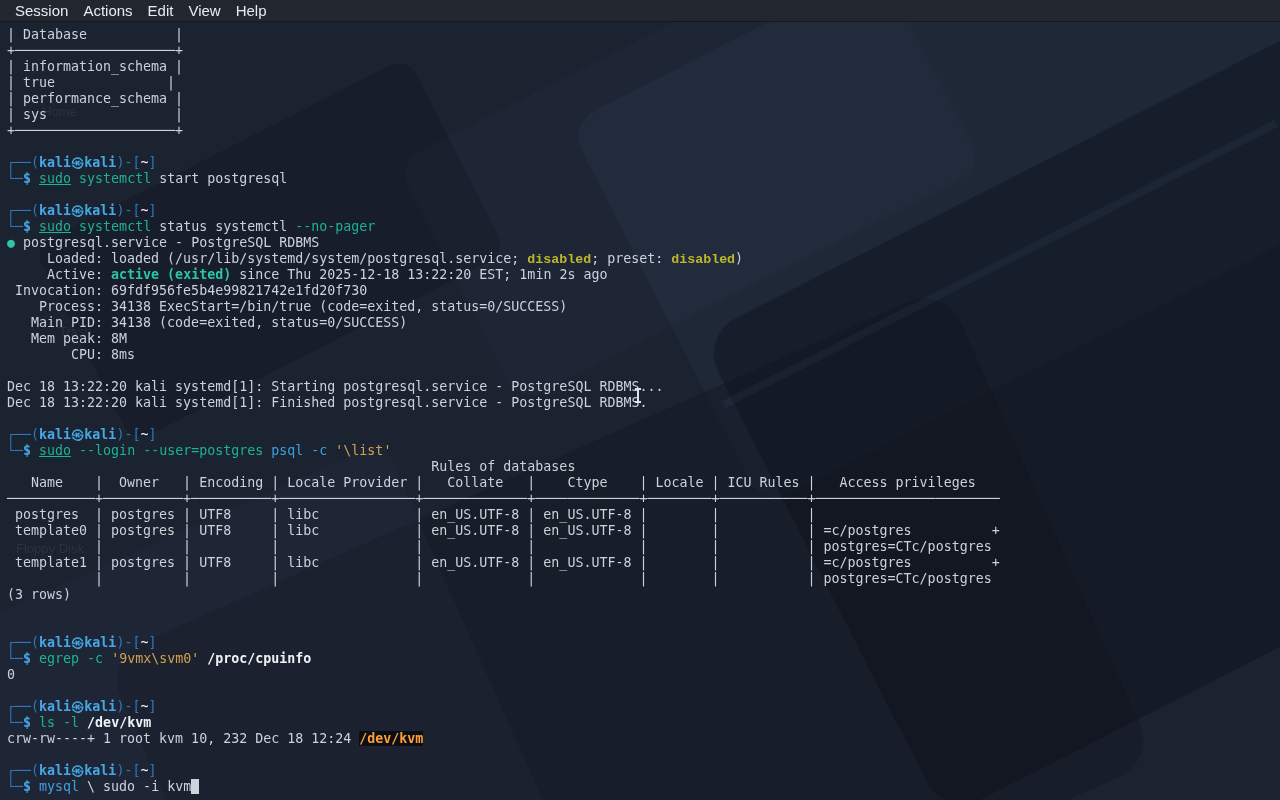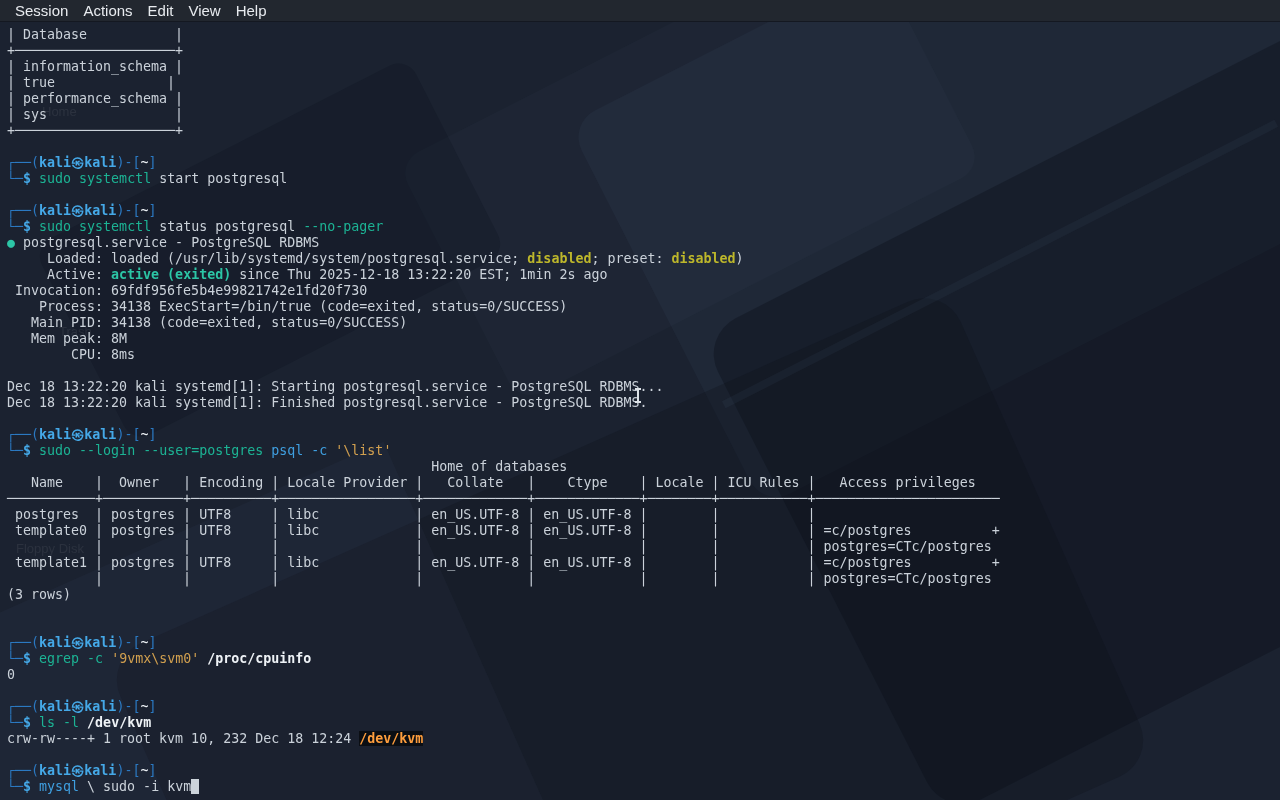--- a/index.html
+++ b/index.html
@@ -39,24 +39,24 @@
   
   .term{position:absolute;left:0;top:22px;right:0;bottom:0;z-index:2;
     padding:5px 0 16px 7px;font:13.3px/16px "DejaVu Sans Mono",monospace;color:var(--fg);}
   .line{white-space:pre;height:16px;}
   .s-fg{color:var(--fg);}
   .s-white{color:var(--white);}
   .s-bwhite{color:var(--white);font-weight:bold;text-align:right;}
   .s-frame{color:var(--frame);}
   .s-user{color:var(--user);font-weight:bold;margin-top:8px;}
   .s-cmd{color:var(--cmd);}
-  .s-cmdu{color:var(--cmd);text-align:center;}
+  .s-cmdu{color:var(--cmd);text-decoration:underline;text-align:center;}
   .s-blue{color:var(--blue);}
   .s-str{color:var(--str);}
-  .s-warn{color:var(--warn);font-weight:bold;}
+  .s-warn{color:var(--warn);font-weight:bold;font-family:Liberation Mono, monospace;}
   .s-ok{color:var(--ok);font-weight:bold;}
   .s-orange{color:var(--orange);font-weight:bold;background:var(--orangebg);}
   .s-cursor{display:inline-block;width:8px;height:15px;background:var(--cursor);vertical-align:-3px;}
 
   
   .ibeam{position:absolute;left:634px;top:388px;width:8px;height:15px;z-index:4;pointer-events:none;}
   .ibeam::before{content:"";position:absolute;left:3px;top:0;width:2px;height:15px;background:#dde3e8;}
   .ibeam::after{content:"";position:absolute;left:1px;top:0;width:6px;height:2px;background:#dde3e8;box-shadow:0 13px 0 #dde3e8;}
 </style>
 </head>
@@ -92,36 +92,36 @@
       <div class="line"><span class="s-fg">| information_schema |</span></div>
       <div class="line"><span class="s-fg">| true              |</span></div>
       <div class="line"><span class="s-fg">| performance_schema |</span></div>
       <div class="line"><span class="s-fg">| sys                |</span></div>
       <div class="line"><span class="s-fg">+────────────────────+</span></div>
       <div class="line"></div>
       <div class="line"><span class="s-frame">┌──(</span><span class="s-user">kali㉿kali</span><span class="s-frame">)-[</span><span class="s-white">~</span><span class="s-frame">]</span></div>
       <div class="line"><span class="s-frame">└─</span><span class="s-user">$</span><span class="s-fg"> </span><span class="s-cmdu">sudo</span><span class="s-fg"> </span><span class="s-cmd">systemctl</span><span class="s-fg"> start postgresql</span></div>
       <div class="line"></div>
       <div class="line"><span class="s-frame">┌──(</span><span class="s-user">kali㉿kali</span><span class="s-frame">)-[</span><span class="s-white">~</span><span class="s-frame">]</span></div>
-      <div class="line"><span class="s-frame">└─</span><span class="s-user">$</span><span class="s-fg"> </span><span class="s-cmdu">sudo</span><span class="s-fg"> </span><span class="s-cmd">systemctl</span><span class="s-fg"> status postgresql </span><span class="s-cmd">--no-pager</span></div>
+      <div class="line"><span class="s-frame">└─</span><span class="s-user">$</span><span class="s-fg"> </span><span class="s-cmdu">sudo</span><span class="s-fg"> </span><span class="s-cmd">systemctl</span><span class="s-fg"> status systemctl </span><span class="s-cmd">--no-pager</span></div>
       <div class="line"><span class="s-ok">●</span><span class="s-fg"> postgresql.service - PostgreSQL RDBMS</span></div>
       <div class="line"><span class="s-fg">     Loaded: loaded (/usr/lib/systemd/system/postgresql.service; </span><span class="s-warn">disabled</span><span class="s-fg">; preset: </span><span class="s-warn">disabled</span><span class="s-fg">)</span></div>
       <div class="line"><span class="s-fg">     Active: </span><span class="s-ok">active (exited)</span><span class="s-fg"> since Thu 2025-12-18 13:22:20 EST; 1min 2s ago</span></div>
       <div class="line"><span class="s-fg"> Invocation: 69fdf956fe5b4e99821742e1fd20f730</span></div>
       <div class="line"><span class="s-fg">    Process: 34138 ExecStart=/bin/true (code=exited, status=0/SUCCESS)</span></div>
       <div class="line"><span class="s-fg">   Main PID: 34138 (code=exited, status=0/SUCCESS)</span></div>
       <div class="line"><span class="s-fg">   Mem peak: 8M</span></div>
       <div class="line"><span class="s-fg">        CPU: 8ms</span></div>
       <div class="line"></div>
       <div class="line"><span class="s-fg">Dec 18 13:22:20 kali systemd[1]: Starting postgresql.service - PostgreSQL RDBMS...</span></div>
       <div class="line"><span class="s-fg">Dec 18 13:22:20 kali systemd[1]: Finished postgresql.service - PostgreSQL RDBMS.</span></div>
       <div class="line"></div>
       <div class="line"><span class="s-frame">┌──(</span><span class="s-user">kali㉿kali</span><span class="s-frame">)-[</span><span class="s-white">~</span><span class="s-frame">]</span></div>
       <div class="line"><span class="s-frame">└─</span><span class="s-user">$</span><span class="s-fg"> </span><span class="s-cmdu">sudo</span><span class="s-fg"> </span><span class="s-cmd">--login</span><span class="s-fg"> </span><span class="s-cmd">--user=postgres</span><span class="s-fg"> </span><span class="s-blue">psql</span><span class="s-fg"> </span><span class="s-blue">-c</span><span class="s-fg"> </span><span class="s-str">'\list'</span></div>
-      <div class="line"><span class="s-fg">                                                     Home of databases</span></div>
+      <div class="line"><span class="s-fg">                                                     Rules of databases</span></div>
       <div class="line"><span class="s-fg">   Name    |  Owner   | Encoding | Locale Provider |   Collate   |    Ctype    | Locale | ICU Rules |   Access privileges   </span></div>
       <div class="line"><span class="s-fg">───────────+──────────+──────────+─────────────────+─────────────+─────────────+────────+───────────+───────────────────────</span></div>
       <div class="line"><span class="s-fg"> postgres  | postgres | UTF8     | libc            | en_US.UTF-8 | en_US.UTF-8 |        |           | </span></div>
       <div class="line"><span class="s-fg"> template0 | postgres | UTF8     | libc            | en_US.UTF-8 | en_US.UTF-8 |        |           | =c/postgres          +</span></div>
       <div class="line"><span class="s-fg">           |          |          |                 |             |             |        |           | postgres=CTc/postgres</span></div>
       <div class="line"><span class="s-fg"> template1 | postgres | UTF8     | libc            | en_US.UTF-8 | en_US.UTF-8 |        |           | =c/postgres          +</span></div>
       <div class="line"><span class="s-fg">           |          |          |                 |             |             |        |           | postgres=CTc/postgres</span></div>
       <div class="line"><span class="s-fg">(3 rows)</span></div>
       <div class="line"></div>
       <div class="line"></div>

